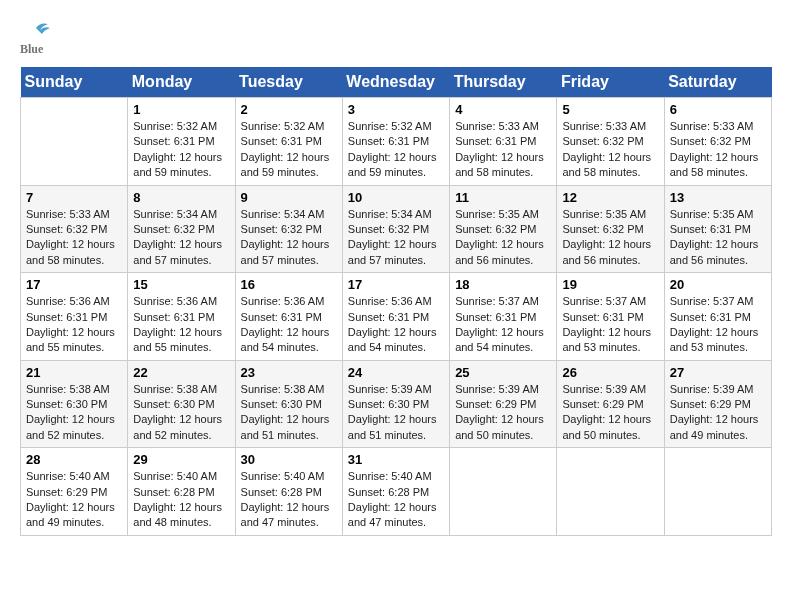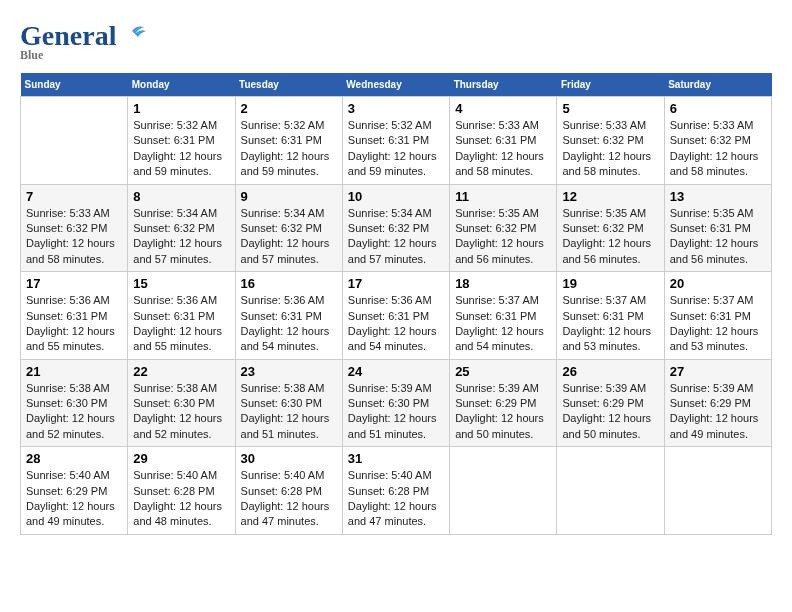--- a/index.html
+++ b/index.html
@@ -32,21 +32,21 @@
     table {
       width: 100%;
       border-collapse: collapse;
       font-size: 11px;
     }
     thead tr th {
       background-color: #2b5fad;
       color: #fff;
       padding: 6px 4px;
       text-align: left;
-      font-size: 10px;
+      font-size: 16px;
       font-weight: bold;
     }
     tbody tr td {
       border: 1px solid #ccc;
       padding: 4px 5px;
       vertical-align: top;
       min-height: 80px;
       height: 80px;
       background: #fff;
     }
@@ -70,21 +70,20 @@
       gap: 4px;
     }
   </style>
 </head>
 <body>
 
 <div class="header">
   <div class="logo-wrapper">
     <div style="display:flex; flex-direction:column; align-items:center;">
       <div style="display:flex; align-items:baseline;">
-        <span style="font-size:28px; font-weight:900; color:#1a4b8c; font-family:Georgia,serif;">General</span>
         <svg width="28" height="22" viewBox="0 0 28 22" style="margin-left:2px; margin-bottom:4px;">
           <path d="M14 8 Q18 2 26 4 Q20 6 18 10 Q22 6 28 8 Q22 10 20 14 Q16 10 14 8Z" fill="#4a9fd4"></path>
         </svg>
       </div>
       <div style="font-size:12px; font-weight:900; color:#737373; font-family:Georgia,serif; margin-top:-4px; align-self:flex-start;">Blue</div>
     </div>
   </div>
   <div class="title-block">
   </div>
 </div>

